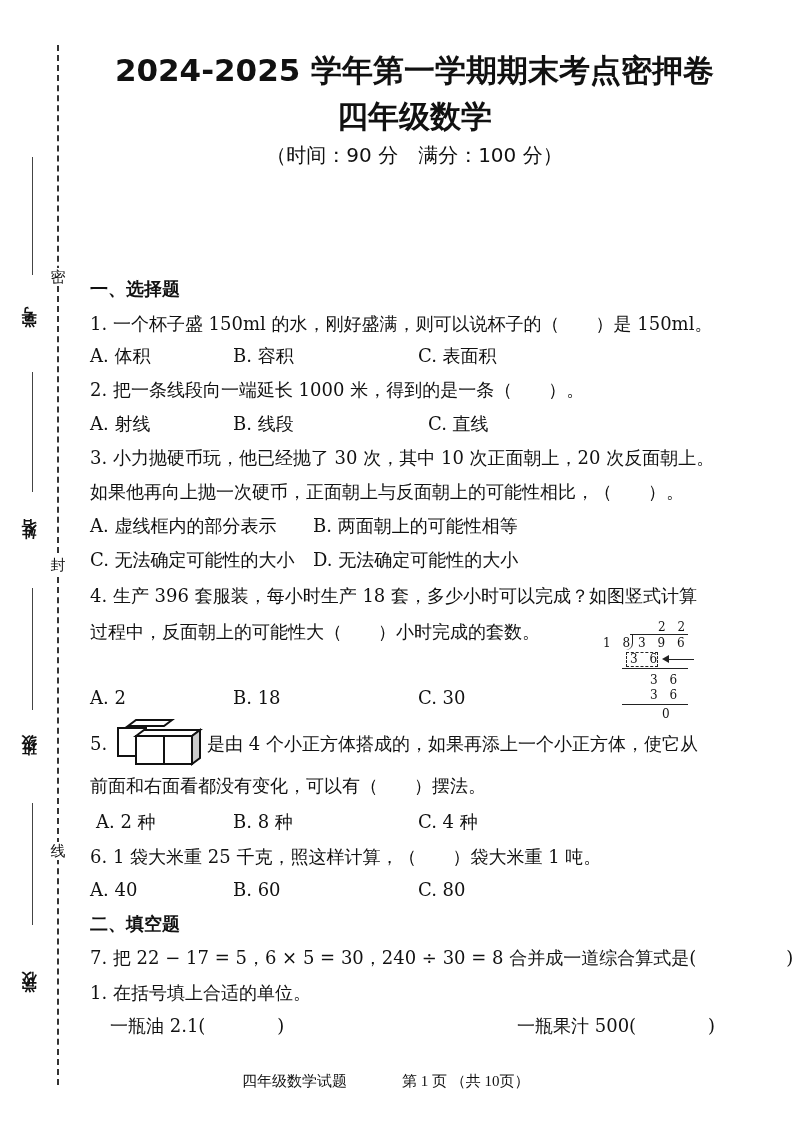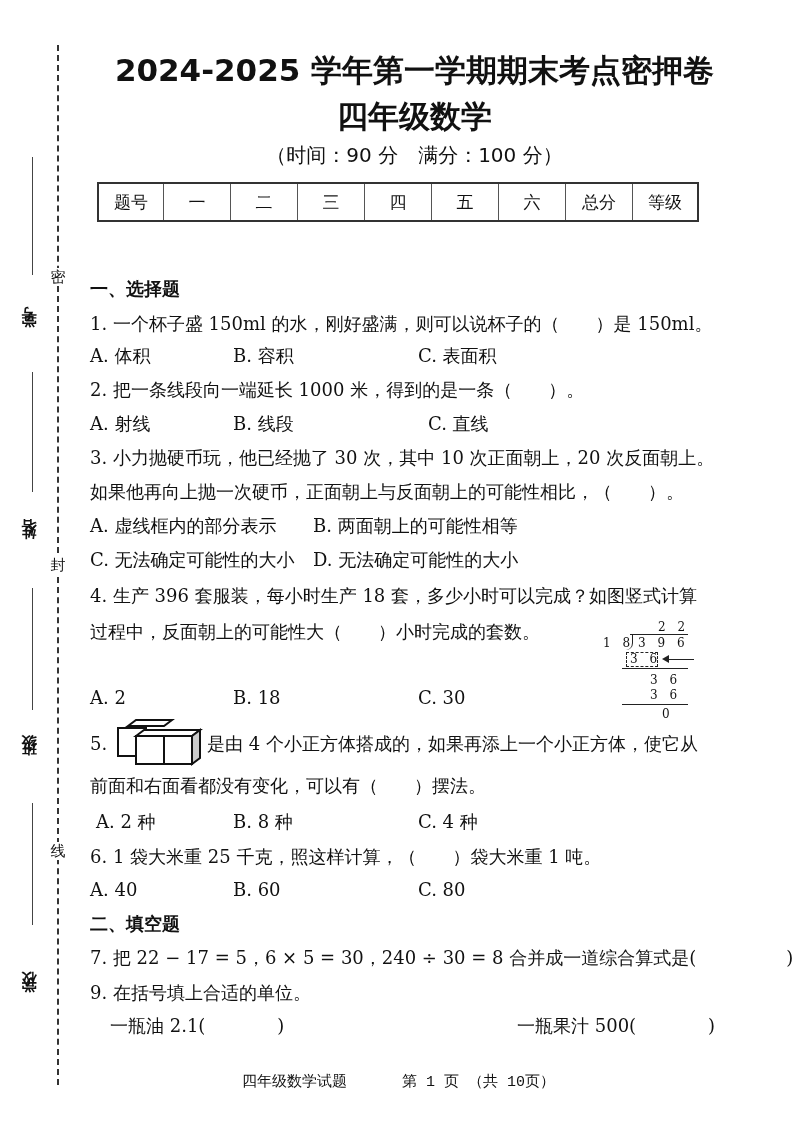--- a/index.html
+++ b/index.html
@@ -24,21 +24,21 @@
 
   table.score { position:absolute; top:182px; left:97px; border-collapse:collapse;
                 border:2px solid #333; font-family:"DejaVu Sans","Liberation Sans",sans-serif; }
   table.score td { border:1px solid #555; height:36px; text-align:center; font-size:17px; padding:0; }
 
   .line { position:absolute; left:90px; font-size:18px; white-space:nowrap; line-height:24px; }
   .section { font-weight:bold; font-family:"DejaVu Sans","Liberation Sans",sans-serif; }
   .opt { position:absolute; white-space:nowrap; font-size:18px; line-height:24px; }
 
   .footer { position:absolute; top:1072px; font-size:15px;
-            font-family:Liberation Mono, monospace; }
+            font-family:Liberation Serif, serif; }
   .longdiv { position:absolute; left:600px; top:618px; width:110px; height:105px; }
   .longdiv span { position:absolute; font-size:12px; line-height:12px; letter-spacing:4px; }
 </style>
 </head>
 <body>
 
 <div class="dash-line"></div>
 <div class="seal-char" style="top:268px">密</div>
 <div class="seal-char" style="top:556px">封</div>
 <div class="seal-char" style="top:842px">线</div>
@@ -51,31 +51,20 @@
 <div class="field-label" style="top:718px;height:50px">班级</div>
 <div class="field-line" style="top:803px;height:122px"></div>
 <div class="field-label" style="top:955px;height:50px">学校</div>
 
 <div class="title title1">2024-2025 学年第一学期期末考点密押卷</div>
 <div class="title title2">四年级数学</div>
 <div class="subtitle">（时间：90 分　满分：100 分）</div>
 
 <table class="score">
   <tbody>
-      <tr>
-    <td style="width:64px">题号</td>
-    <td style="width:66px">一</td>
-    <td style="width:66px">二</td>
-    <td style="width:66px">三</td>
-    <td style="width:66px">四</td>
-    <td style="width:66px">五</td>
-    <td style="width:66px">六</td>
-    <td style="width:66px">总分</td>
-    <td style="width:64px">等级</td>
-  </tr>
 </tbody>
   </table>
 
 <div class="line section" style="top:277px">一、选择题</div>
 
 <div class="line" style="top:312px">1.  一个杯子盛 150ml 的水，刚好盛满，则可以说杯子的（　　）是 150ml。</div>
 <div class="opt" style="top:344px;left:90px">A.  体积</div>
 <div class="opt" style="top:344px;left:233px">B.  容积</div>
 <div class="opt" style="top:344px;left:418px">C.  表面积</div>
 
@@ -131,18 +120,18 @@
 <div class="opt" style="top:810px;left:233px">B.  8 种</div>
 <div class="opt" style="top:810px;left:418px">C.  4 种</div>
 
 <div class="line" style="top:845px">6.  1 袋大米重 25 千克，照这样计算，（　　）袋大米重 1 吨。</div>
 <div class="opt" style="top:878px;left:90px">A.  40</div>
 <div class="opt" style="top:878px;left:233px">B.  60</div>
 <div class="opt" style="top:878px;left:418px">C.  80</div>
 
 <div class="line section" style="top:912px">二、填空题</div>
 <div class="line" style="top:946px">7.  把 22 − 17 = 5，6 × 5 = 30，240 ÷ 30 = 8 合并成一道综合算式是(　　　　　)。</div>
-<div class="line" style="top:981px">9.  在括号填上合适的单位。</div>
+<div class="line" style="top:981px">1.  在括号填上合适的单位。</div>
 <div class="opt" style="top:1014px;left:110px">一瓶油 2.1(　　　　)</div>
 <div class="opt" style="top:1014px;left:517px">一瓶果汁 500(　　　　)</div>
 
 <div class="footer" style="left:242px">四年级数学试题</div>
 <div class="footer" style="left:402px">第  1  页  （共 10页）</div>
 
 </body></html>

